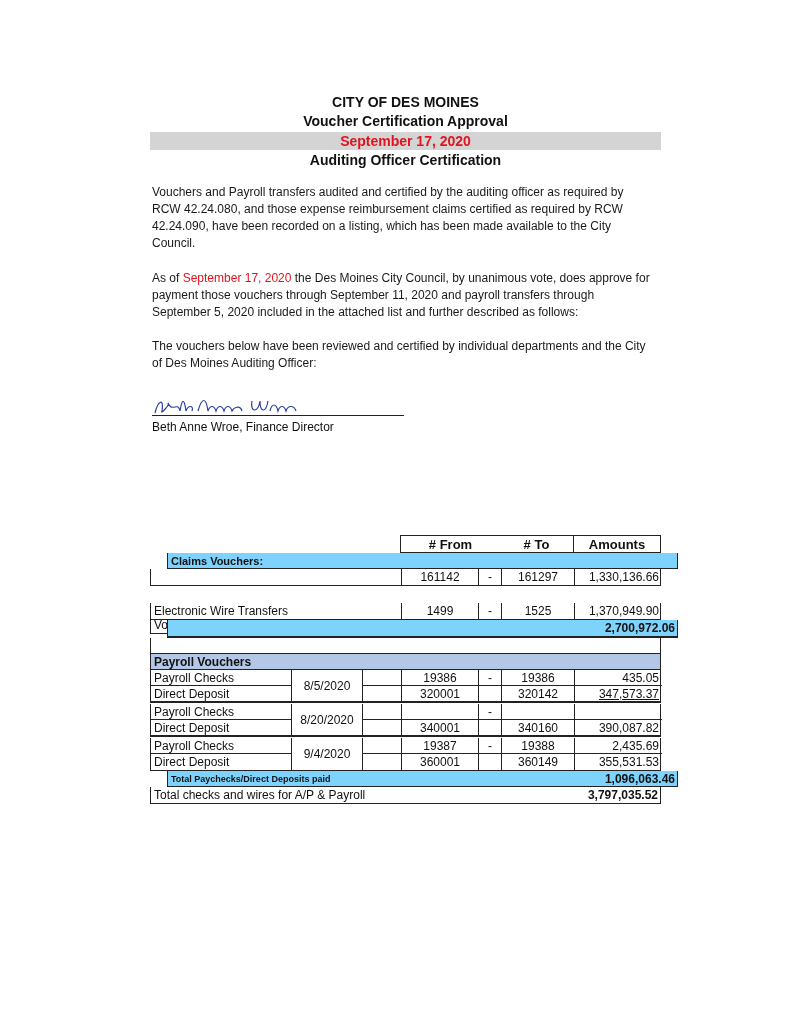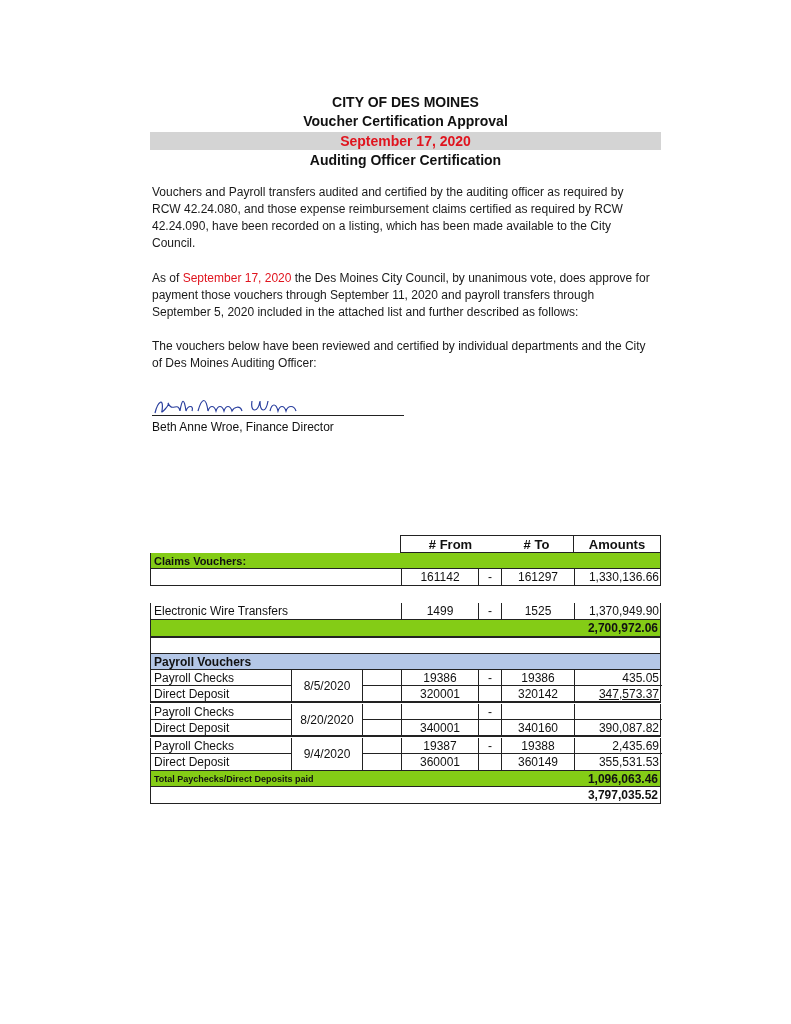--- a/index.html
+++ b/index.html
@@ -28,21 +28,21 @@
   .row { position: absolute; left: 0; width: 511px; font-size: 12px; box-sizing: border-box; }
   .cell { position: absolute; top: 0; bottom: 0; box-sizing: border-box; white-space: nowrap; overflow: hidden;
           display: flex; align-items: center; padding: 0 3px; }
   .c { justify-content: center; }
   .r { justify-content: flex-end; }
   .bl { border-left: 1px solid #222; }
   .br { border-right: 1px solid #222; }
   .bt { border-top: 1px solid #222; }
   .bb { border-bottom: 1px solid #222; }
   .bold { font-weight: bold; }
-  .gray { background: #84cc16; }
+  .gray { background: #7dd3fc; margin-left: 17px; }
   .blue { background: #b4c7e7; }
   .neg { color: #737373; }
   .thick-b { border-bottom: 2px solid #222; }
 </style>
 </head>
 <body>
 
 <div class="abs hdr" id="h1">CITY OF DES MOINES</div>
 <div class="abs hdr" id="h2">Voucher Certification Approval</div>
 <div class="abs hdr" id="h3">September 17, 2020</div>
@@ -148,15 +148,16 @@
         <div class="cell r bl" style="left:423px;width:88px;height:16px;top:16px;bottom:auto;">355,531.53</div>
       </div>
     </div>
 
   <div class="row gray bl br bb" style="top:236px;height:16px;">
     <div class="cell bold" style="left:0;width:300px;font-size:9px;">Total Paychecks/Direct Deposits paid</div>
     <div class="cell r bold" style="left:400px;width:110px;">1,096,063.46</div>
   </div>
 
   <div class="row bl br bb" style="top:252px;height:17px;">
+    <div class="cell" style="left:0;width:300px;">Total checks and wires for A/P &amp; Payroll</div>
     <div class="cell r bold" style="left:400px;width:110px;">3,797,035.52</div>
   </div>
 </div>
 
 </body></html>

